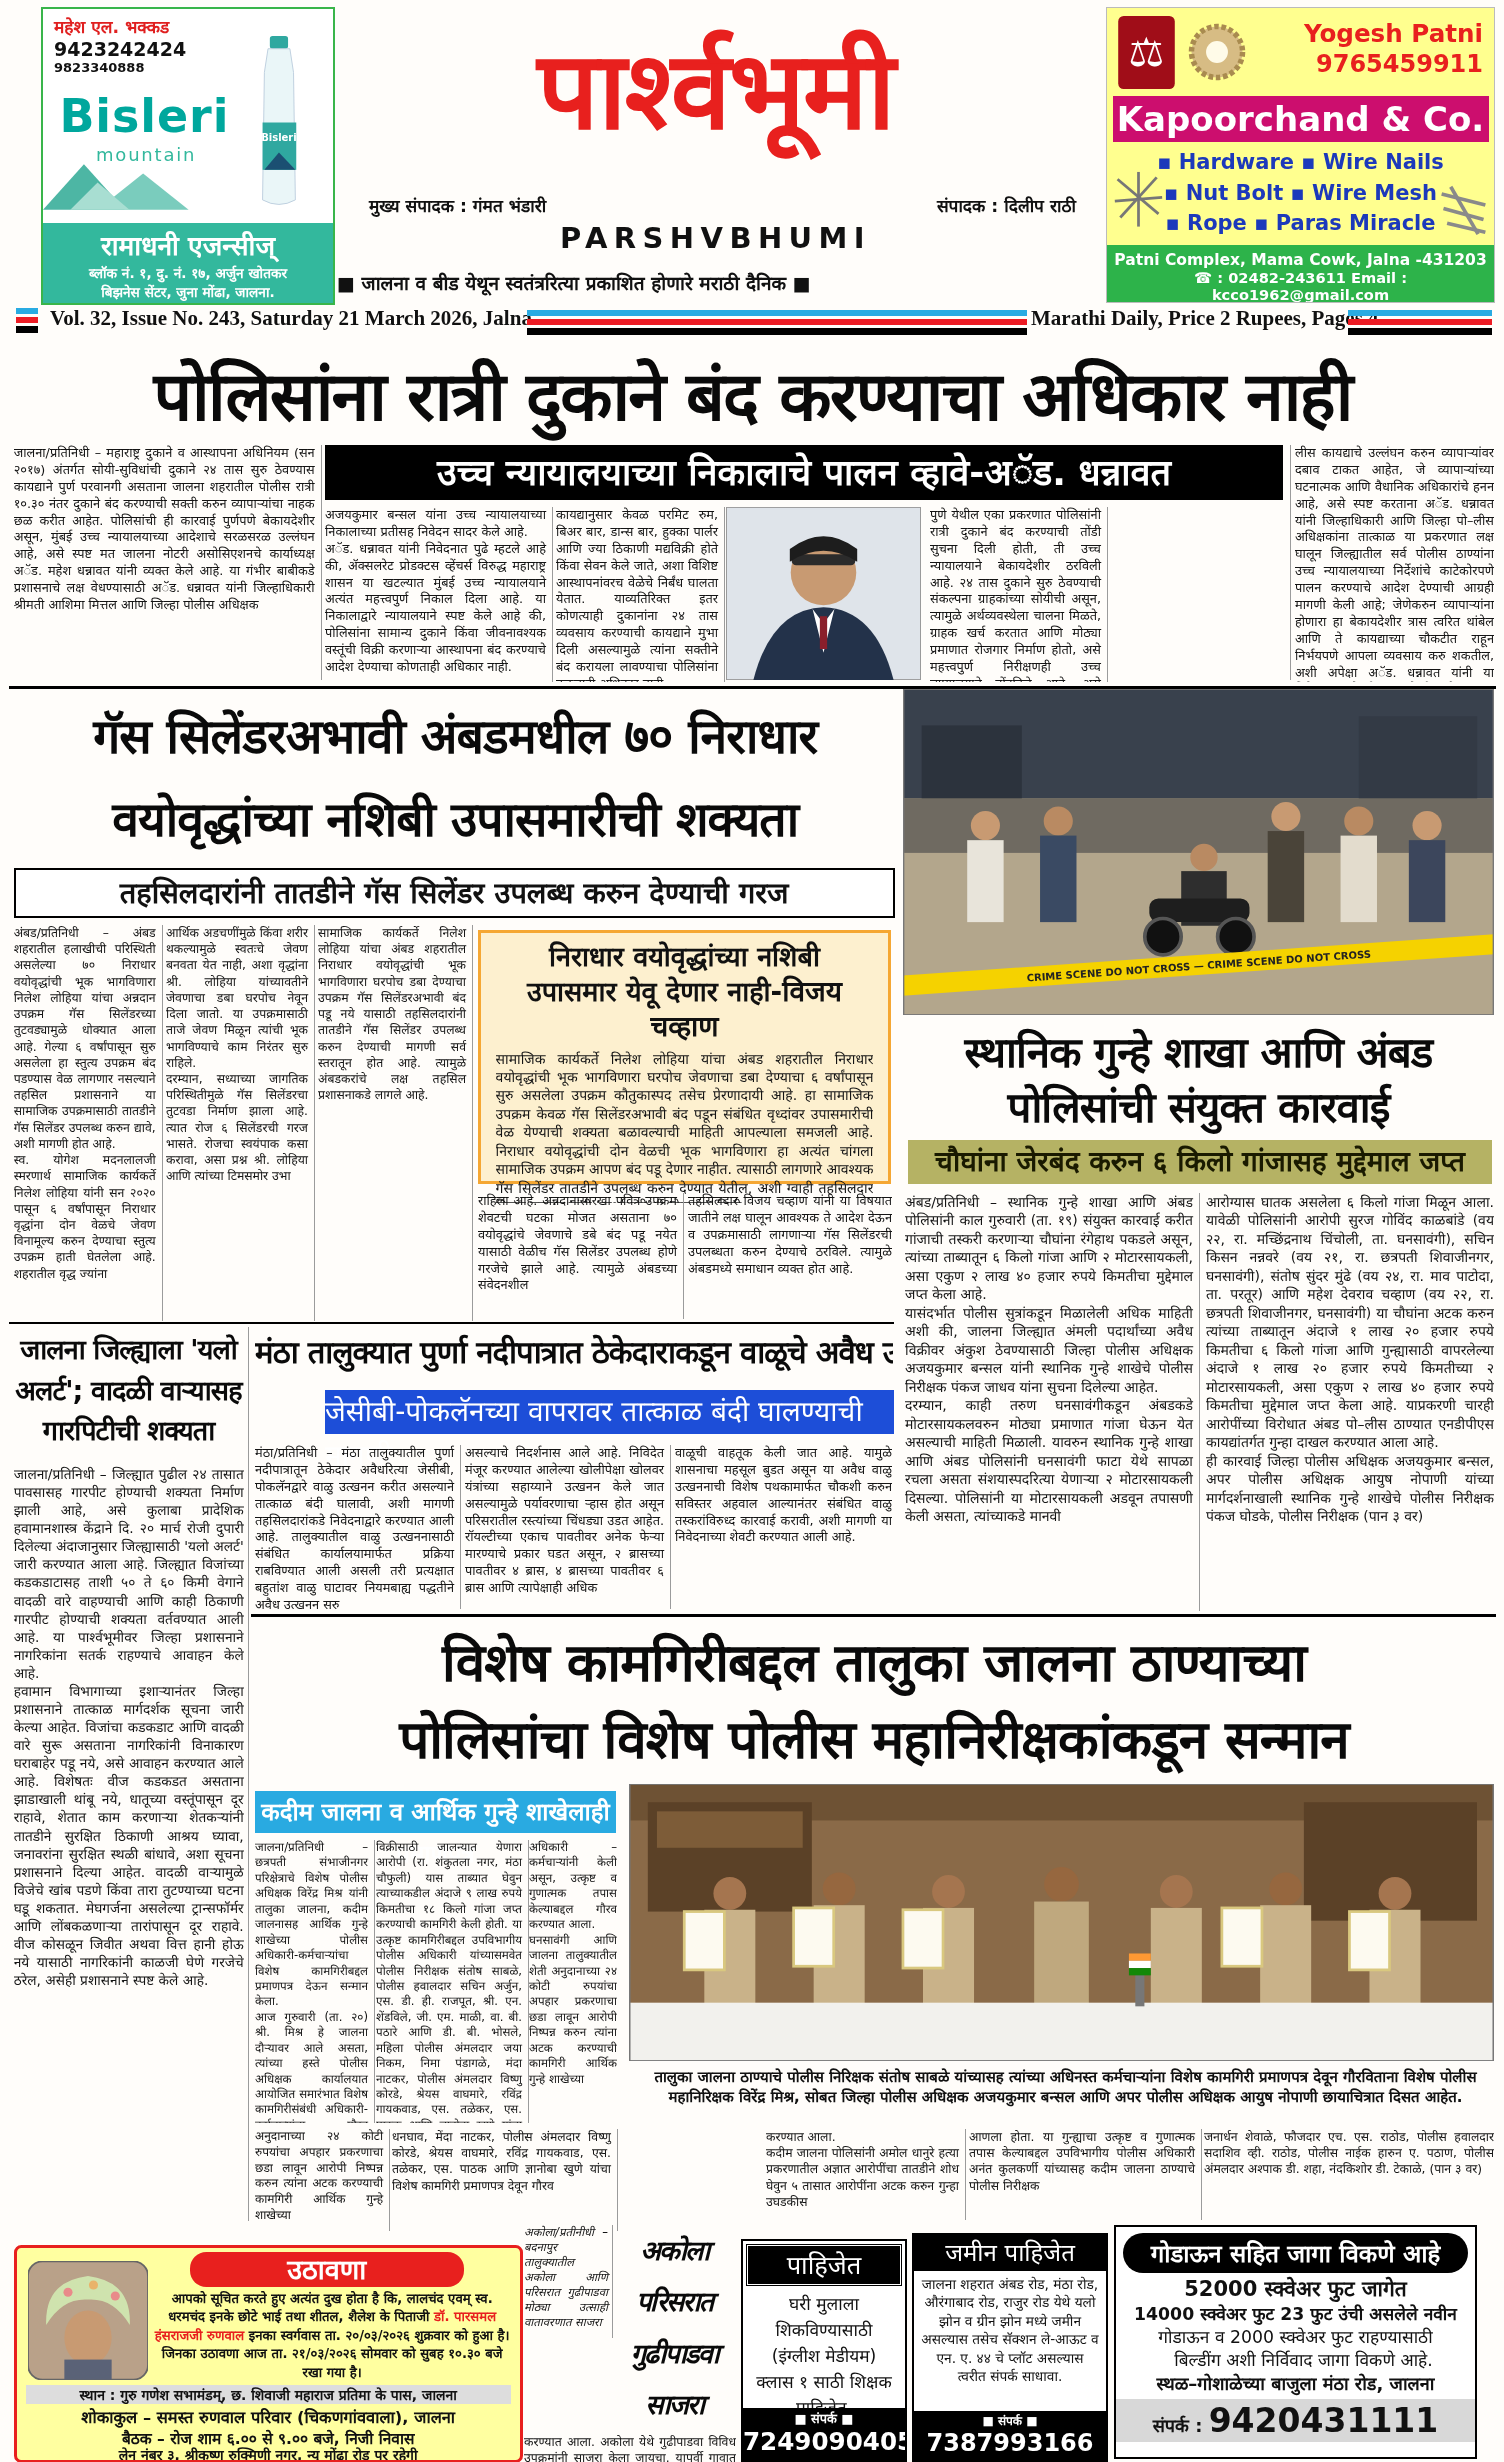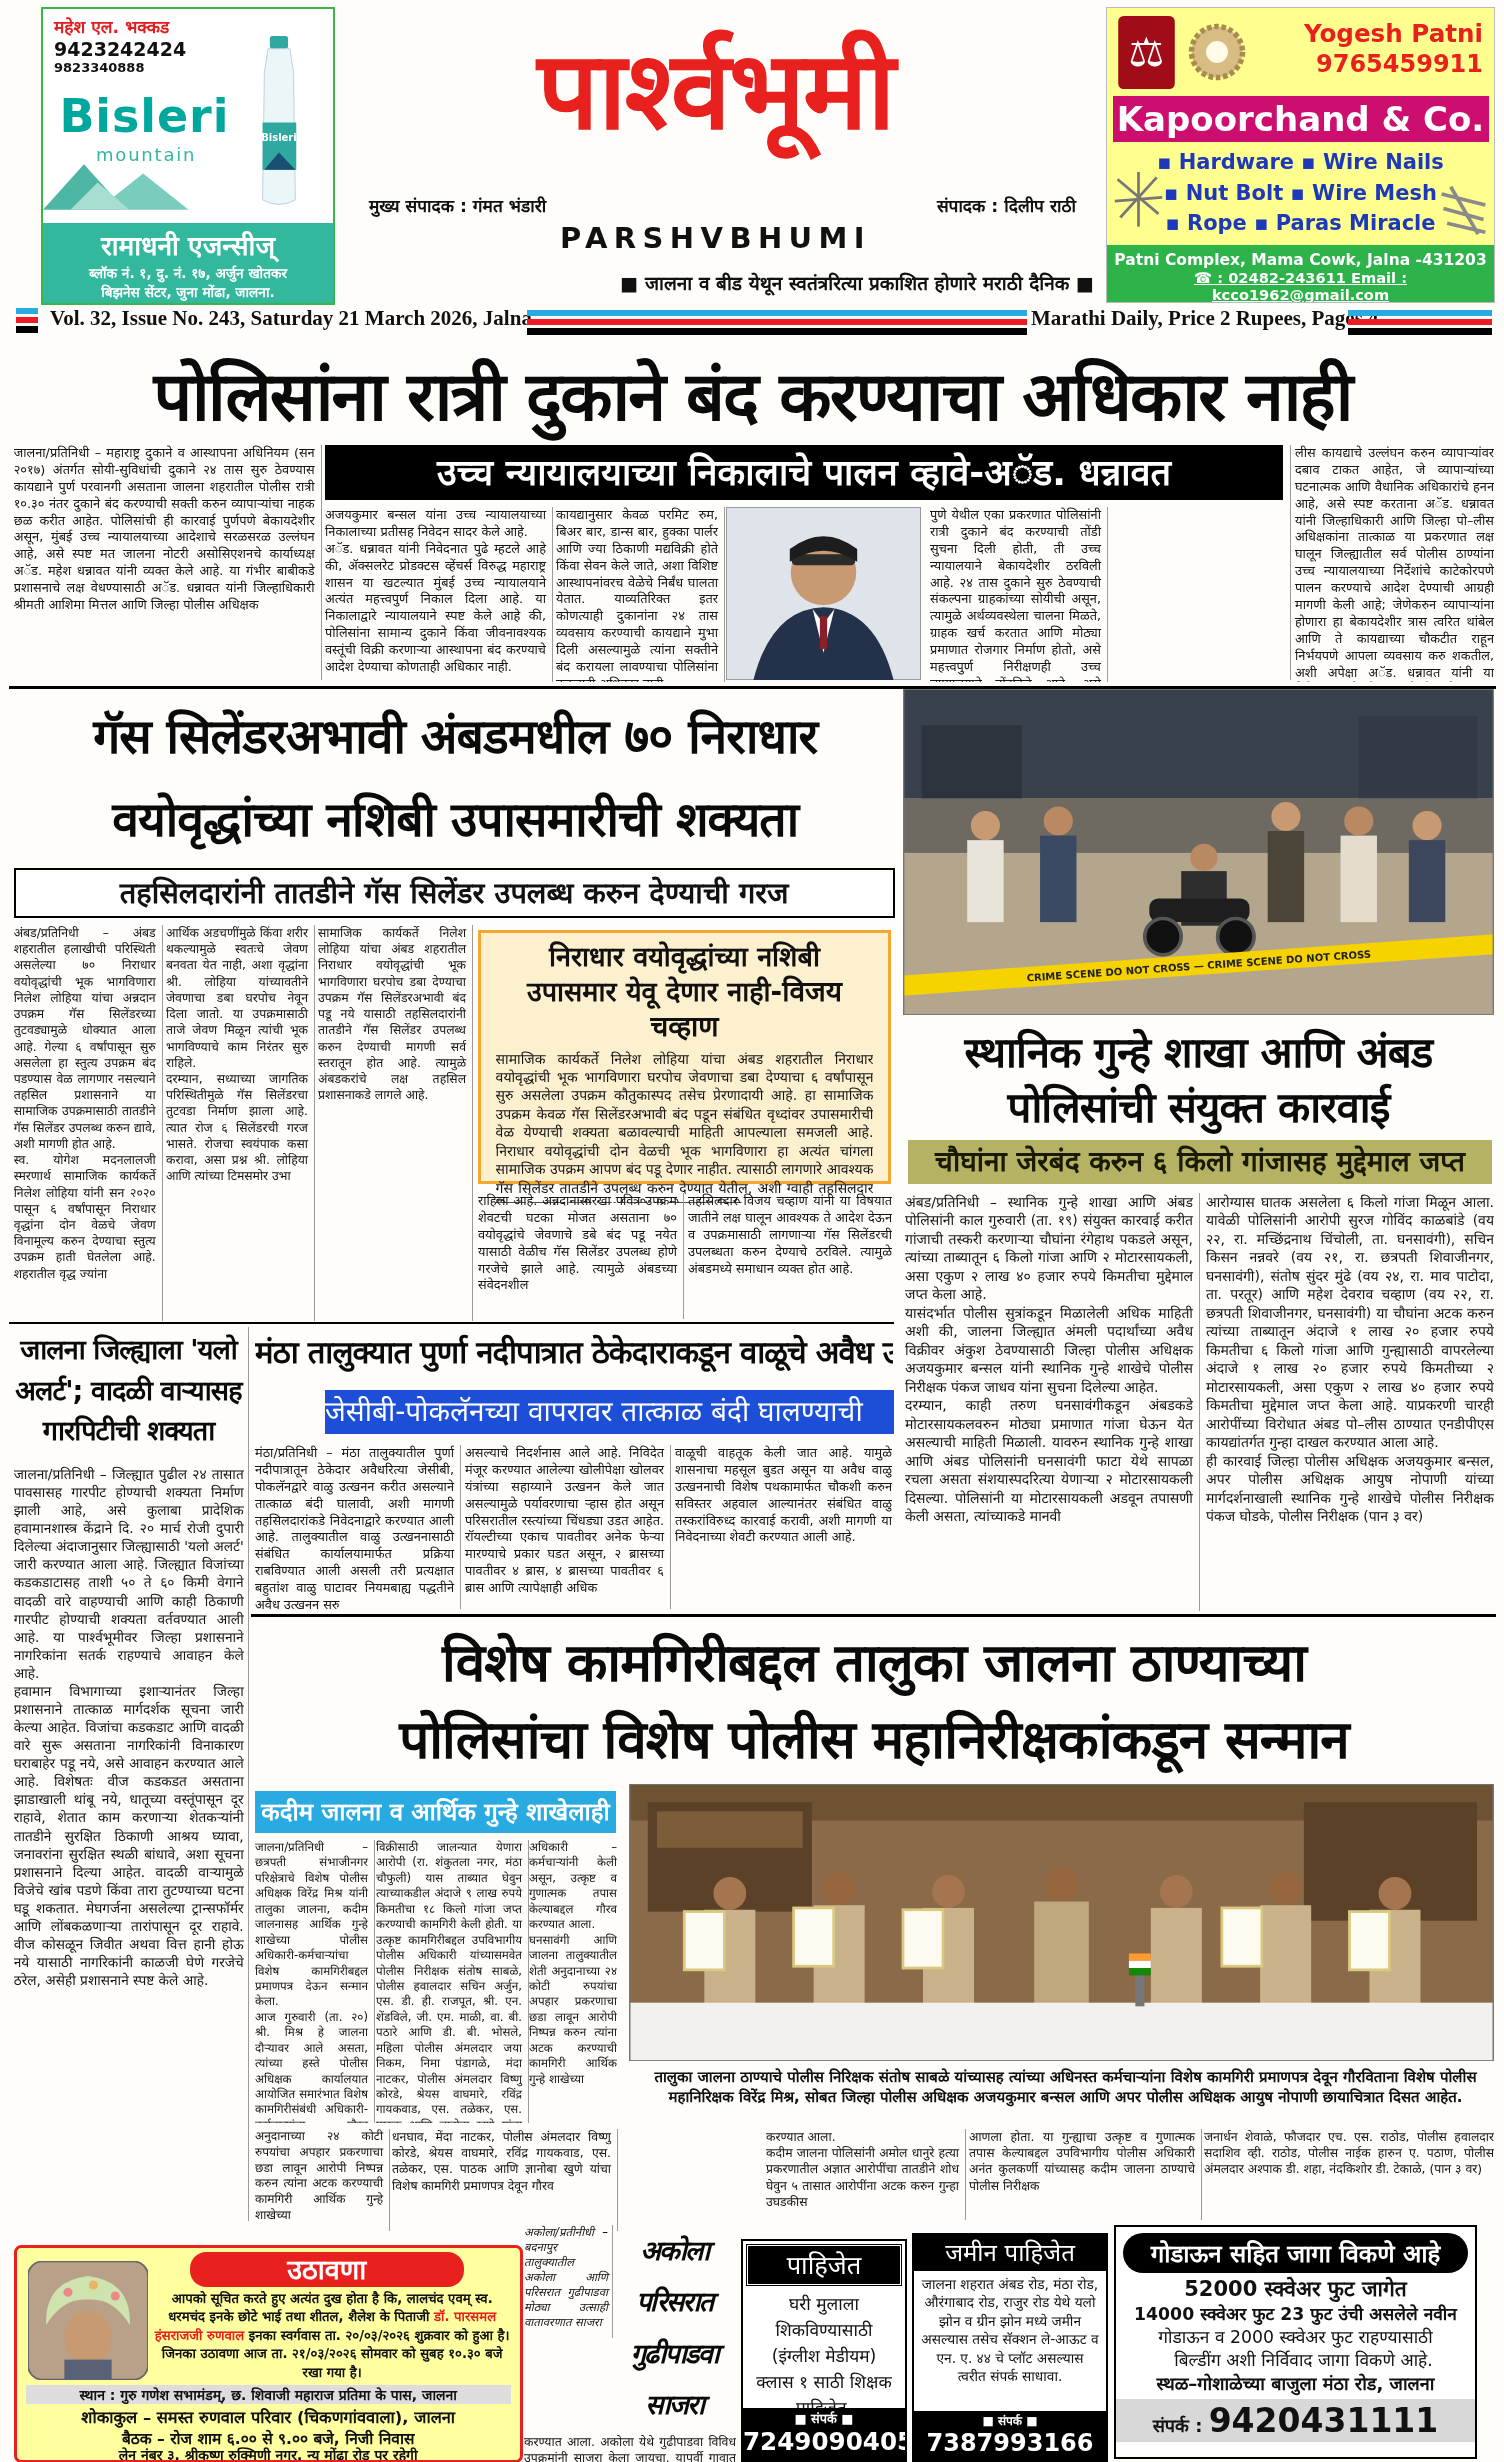--- a/index.html
+++ b/index.html
@@ -68,21 +68,21 @@
       <div style="font-size:13.7px;font-weight:bold;">ब्लॉक नं. १, दु. नं. १७, अर्जुन खोतकर</div>
       <div style="font-size:13.7px;font-weight:bold;">बिझनेस सेंटर, जुना मोंढा, जालना.</div>
     </div>
   </div>
 
   <div class="abs" style="left:337px;top:3.6px;width:757px;height:301px;">
     <div style="font-size:108px;line-height:1.62;font-weight:bold;color:#e8201e;text-align:center;letter-spacing:-1.8px;">पार्श्वभूमी</div>
     <div class="abs" style="left:32px;top:190px;font-size:17.3px;font-weight:bold;">मुख्य संपादक : गंमत भंडारी</div>
     <div class="abs" style="right:18px;top:190px;font-size:17.3px;font-weight:bold;">संपादक : दिलीप राठी</div>
     <div class="abs" style="left:0;right:0;top:217px;text-align:center;font-size:29px;font-weight:bold;letter-spacing:6.4px;">PARSHVBHUMI</div>
-    <div class="abs" style="left:0;right:0;top:266px;text-align:right;font-size:19px;font-weight:bold;">■ जालना व बीड येथून स्वतंत्ररित्या प्रकाशित होणारे मराठी दैनिक ■</div>
+    <div class="abs" style="left:0;right:0;top:266px;text-align:left;font-size:19px;font-weight:bold;">■ जालना व बीड येथून स्वतंत्ररित्या प्रकाशित होणारे मराठी दैनिक ■</div>
   </div>
 
   <div class="abs kap" style="left:1106px;top:7.3px;width:387px;height:294px;">
     <svg class="abs" style="left:11px;top:7.3px;" width="57" height="73" viewBox="0 0 62 80">
       <rect x="0" y="0" width="62" height="80" rx="6" fill="#a00d18"></rect>
       <text x="31" y="55" font-size="44" text-anchor="middle" fill="#fff">⚖</text>
     </svg>
     <svg class="abs" style="left:78px;top:12.8px;" width="64" height="62" viewBox="0 0 70 68">
       <circle cx="35" cy="34" r="28" fill="#d7bc84" stroke="#a98b4f" stroke-width="6" stroke-dasharray="5 3"></circle>
       <circle cx="35" cy="34" r="12" fill="#fffbe8"></circle>
@@ -107,21 +107,21 @@
     <svg class="abs" style="right:5.5px;top:173px;" width="51" height="57" viewBox="0 0 56 62">
       <g stroke="#8a8a8a" stroke-width="4">
           <line x1="4" y1="14" x2="52" y2="26"></line>
           <line x1="6" y1="30" x2="50" y2="42"></line>
           <line x1="10" y1="46" x2="52" y2="56"></line>
           <line x1="14" y1="6" x2="44" y2="58"></line>
         </g>
     </svg>
     <div class="kap-green" style="height:57px;">
       <div style="font-size:15.5px;font-weight:bold;padding-top:5.5px;">Patni Complex, Mama Cowk, Jalna -431203</div>
-      <div style="font-size:14.6px;font-weight:bold;text-decoration:underline;">☎ : 02482-243611 Email : kcco1962@gmail.com</div>
+      <div style="font-size:14.6px;font-weight:bold;">☎ : 02482-243611 Email : kcco1962@gmail.com</div>
     </div>
   </div>
 
   <div class="abs" style="left:16.4px;top:308px;width:22px;">
     <div class="stripe" style="background:#29abe2;"></div>
       <div class="stripe" style="background:#ed1c24;"></div>
       <div class="stripe" style="background:#000;"></div>
   </div>
   <div class="abs dl-serif" style="left:50px;top:306px;font-size:21px;">Vol. 32, Issue No. 243, Saturday 21 March 2026, Jalna</div>
   <div class="abs" style="left:527px;top:310px;width:500px;">

